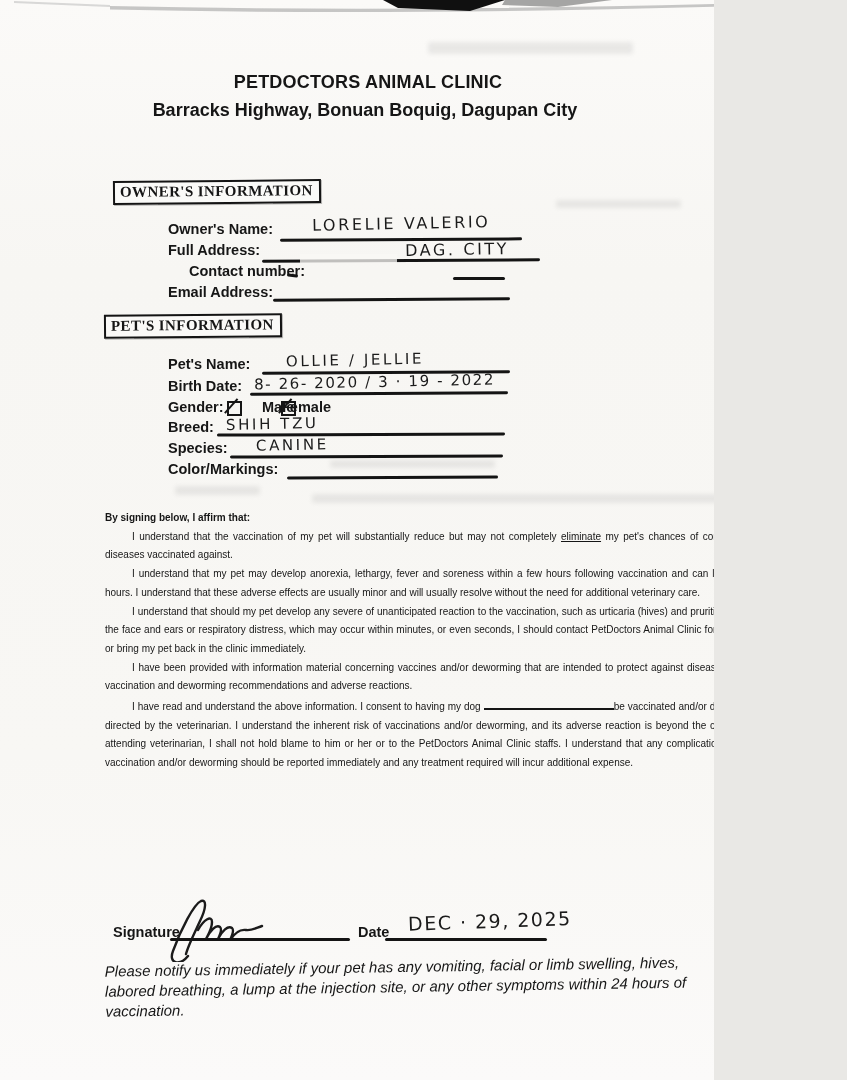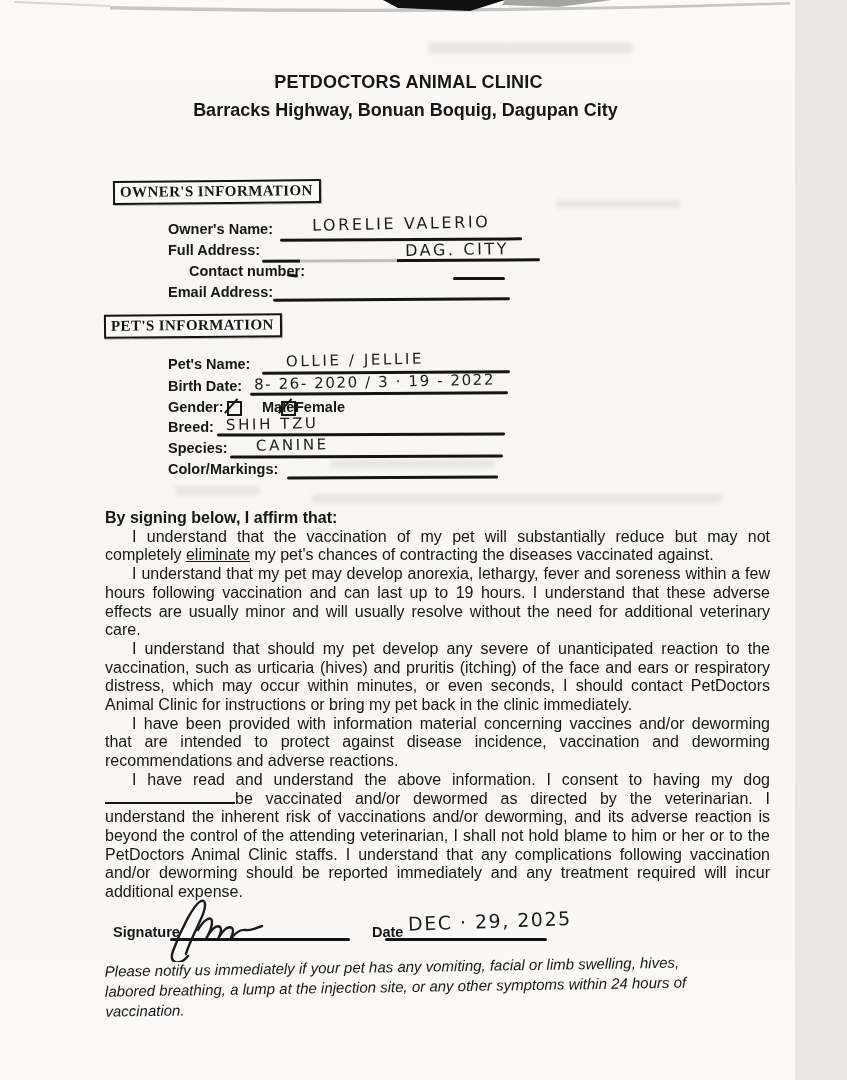--- a/index.html
+++ b/index.html
@@ -1,17 +1,17 @@
 <!DOCTYPE html>
 <html><head>
 <meta charset="utf-8">
 <style>
   html,body{margin:0;padding:0;background:#e9e8e5;}
   .paper{
-    position:relative; width:795px; height:1080px; overflow:hidden;
+    position:relative; width:714px; height:1080px; overflow:hidden;
     background:linear-gradient(180deg,#fbfaf8 0%,#f7f6f3 25%,#f8f7f4 70%,#fbfaf9 100%);
     font-family:"Liberation Sans",sans-serif; color:#161616;
   }
   .abs{position:absolute;}
   
   .title{left:0;right:0;top:72px;text-align:center;font-weight:bold;font-size:18px;letter-spacing:.2px;transform:translateX(11px);}
   .subtitle{left:0;right:0;top:100px;text-align:center;font-weight:bold;font-size:18px;transform:translateX(8px);}
   
   .secbox{
     display:inline-block;border:2px solid #141414;padding:1px 6px 2px 5px;
@@ -25,21 +25,21 @@
   .hand{
     position:absolute;font-family:"DejaVu Sans",sans-serif;color:#1b1b1b;
     font-size:15px;letter-spacing:2.6px;white-space:nowrap;transform:rotate(-1.2deg);
   }
   .cbox{position:absolute;width:11px;height:11px;border:2px solid #151515;}
   .cbox.checked::after{
     content:"";position:absolute;left:-4px;top:9px;width:19px;height:2.4px;background:#151515;
     transform:rotate(-48deg);transform-origin:left center;
   }
   
-  .bodytext{left:105px;top:509px;width:665px;font-size:16px;line-height:18.7px;text-align:justify;}
+  .bodytext{left:105px;top:509px;width:665px;font-size:10px;line-height:18.7px;text-align:justify;}
   .bodytext p{margin:0;text-indent:27px;}
   .bodytext p.nin{text-indent:0;font-weight:bold;}
   .u{text-decoration:underline;}
   .blank{display:inline-block;width:130px;border-bottom:2px solid #151515;height:12px;vertical-align:baseline;}
   
   .siglabel{font-weight:bold;font-size:14.5px;}
   .handdate{font-size:19px;letter-spacing:1.5px;transform:rotate(-2deg);}
   
   .footnote{
     left:105px;top:957px;width:600px;font-size:15px;font-style:italic;line-height:20px;
@@ -117,21 +117,21 @@
   <div class="fline" style="left:250px;top:392px;width:258px;transform:rotate(-.3deg);"></div>
 
   <div class="abs" style="left:168px;top:398px;">
     <span class="flabel">Gender:</span>
   </div>
   <span class="cbox checked" style="left:227px;top:401px;"></span>
   <div class="abs" style="left:242px;top:398px;margin-left:20px;">
     <span class="flabel">Male</span>
   </div>
   <span class="cbox checked" style="left:281px;top:401px;"></span>
-  <div class="abs" style="left:295px;top:398px;">
+  <div class="abs" style="left:281px;top:398px;">
     <span class="flabel">Female</span>
   </div>
 
   <div class="abs" style="left:168px;top:418px;">
     <span class="flabel">Breed:</span>
   </div>
   <span class="hand" style="left:226px;top:415px;">SHIH TZU</span>
   <div class="fline" style="left:217px;top:433px;width:288px;transform:rotate(-.25deg);"></div>
 
   <div class="abs" style="left:168px;top:439px;">
@@ -158,21 +158,21 @@
     <span class="siglabel">Signature</span>
   </div>
   <svg class="abs" style="left:158px;top:896px;" width="130" height="66" viewBox="0 0 130 66">
     <g fill="none" stroke="#1b1b1b" stroke-width="2.4" stroke-linecap="round">
       <path d="M30,60 C22,70 10,68 15,55 C23,33 36,8 43,5 C49,3 48,13 42,25 C36,38 30,50 28,58"></path>
       <path d="M40,34 C46,23 54,19 54,26 C54,33 50,39 48,43 C52,35 58,28 62,31 C64,33 62,39 60,43 C64,35 70,29 74,32 C76,34 74,40 72,44 C76,38 82,33 88,34 C93,35 98,32 104,30"></path>
     </g>
   </svg>
   <div class="fline" style="left:170px;top:938px;width:180px;"></div>
 
-  <div class="abs" style="left:372px;top:923px;text-align:center;">
+  <div class="abs" style="left:358px;top:923px;text-align:center;">
     <span class="siglabel">Date</span>
   </div>
   <span class="hand handdate" style="left:408px;top:910px;">DEC · 29, 2025</span>
   <div class="fline" style="left:385px;top:938px;width:162px;"></div>
 
   <div class="abs footnote">Please notify us immediately if your pet has any vomiting, facial or limb swelling, hives, labored breathing, a lump at the injection site, or any other symptoms within 24 hours of vaccination.</div>
 
 </div>
 
 </body></html>

